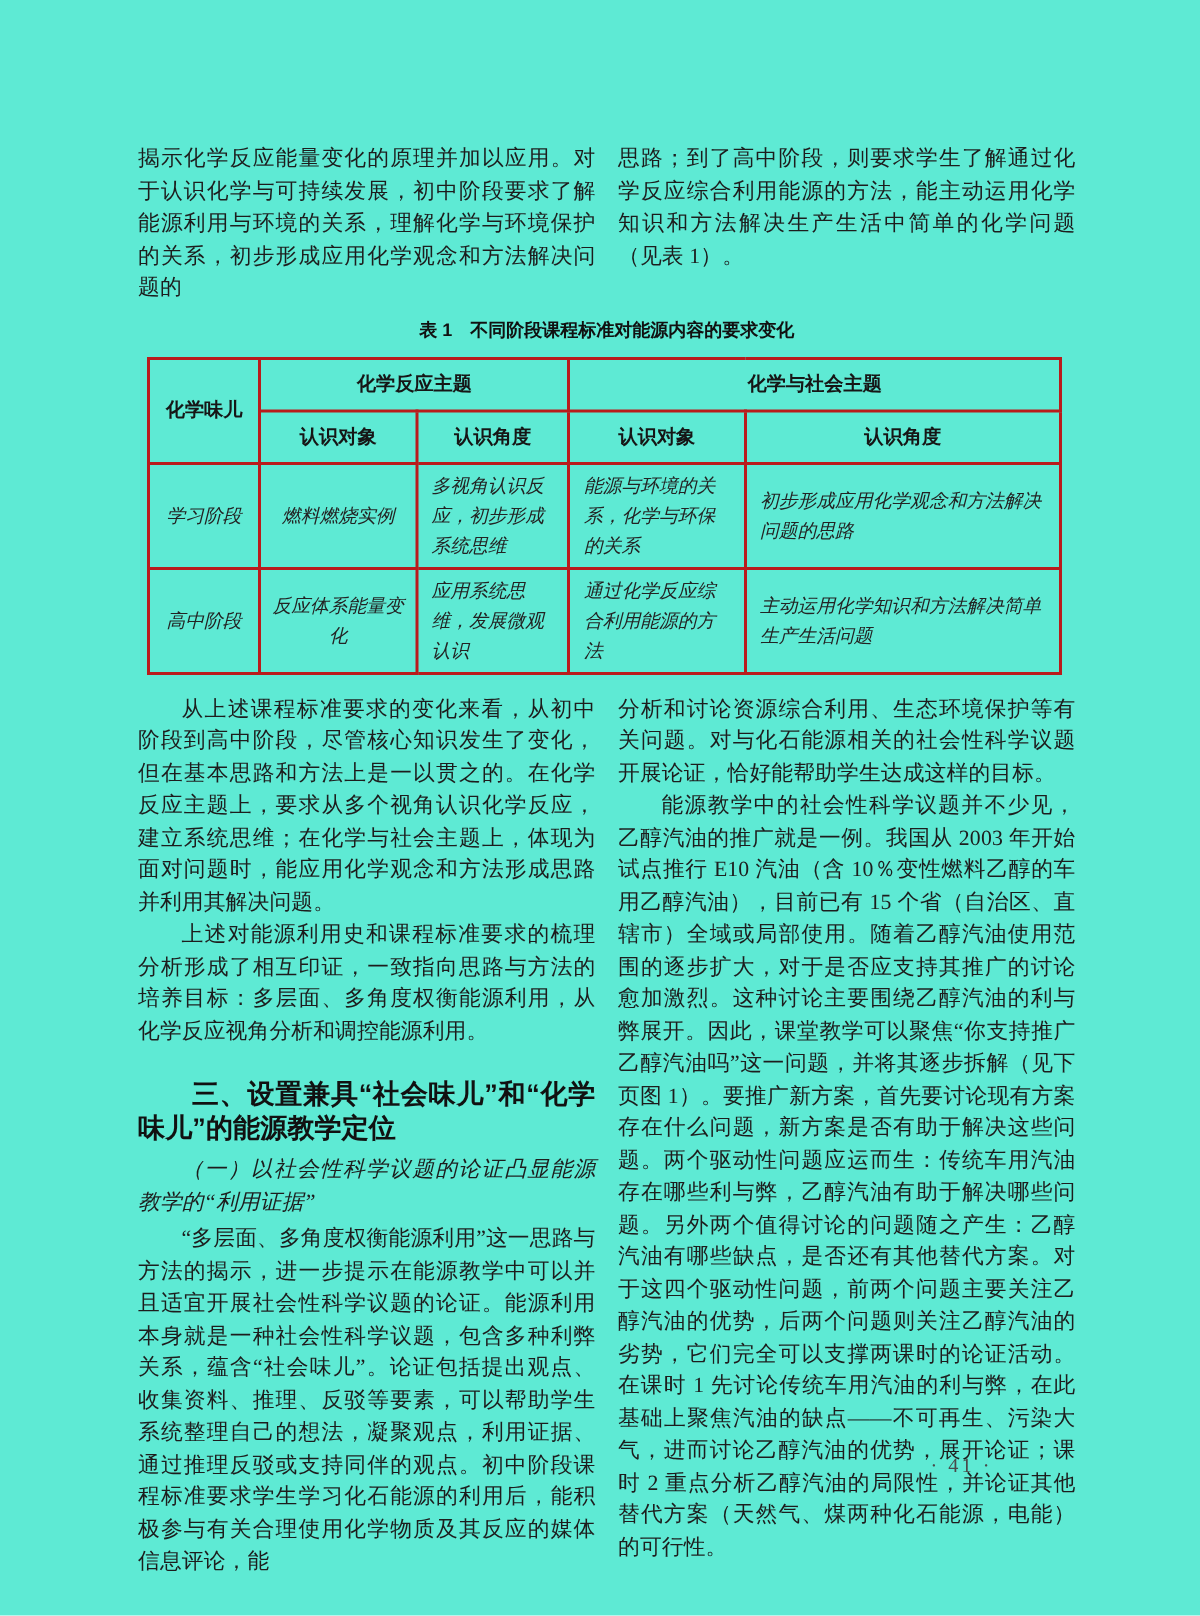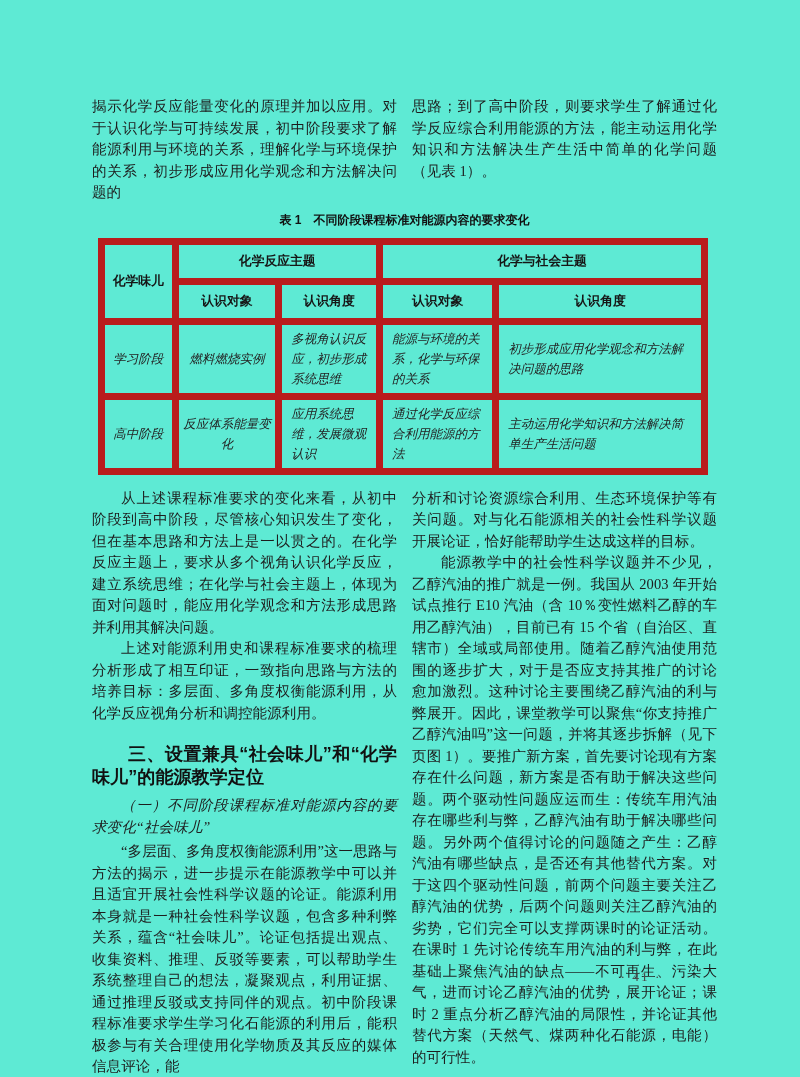--- a/index.html
+++ b/index.html
@@ -39,21 +39,21 @@
     color: #111;
     margin: 8px 0 9px;
   }
   table.t1 {
     width: 610px;
     margin-left: 6px;
     border-collapse: collapse;
     table-layout: fixed;
     border: 2px solid #2f2f2f;
   }
-  table.t1 th, table.t1 td { border: 7px solid #b91c1c; }
+  table.t1 th, table.t1 td { border: 2px solid #b91c1c; }
   table.t1 th {
     font-family: "Liberation Sans", "DejaVu Sans", sans-serif;
     font-weight: bold;
     font-size: 12.8px;
     color: #161616;
     height: 29px;
     padding: 2px 4px;
     text-align: center;
     font-style: normal;
   }
@@ -147,21 +147,21 @@
           </tr>
         </tbody>
       </table>
     </div>
 
     <div class="cols bottom">
       <div class="col">
         <p class="ind">从上述课程标准要求的变化来看，从初中阶段到高中阶段，尽管核心知识发生了变化，但在基本思路和方法上是一以贯之的。在化学反应主题上，要求从多个视角认识化学反应，建立系统思维；在化学与社会主题上，体现为面对问题时，能应用化学观念和方法形成思路并利用其解决问题。</p>
         <p class="ind">上述对能源利用史和课程标准要求的梳理分析形成了相互印证，一致指向思路与方法的培养目标：多层面、多角度权衡能源利用，从化学反应视角分析和调控能源利用。</p>
         <h3 class="sec-heading">三、设置兼具“社会味儿”和“化学味儿”的能源教学定位</h3>
-        <p class="ind sub-heading">（一）不同阶段课程标准对能源内容的要求变化“社会味儿”</p>
+        <p class="ind sub-heading">（一）以社会性科学议题的论证凸显能源教学的“利用证据”</p>
         <p class="ind">“多层面、多角度权衡能源利用”这一思路与方法的揭示，进一步提示在能源教学中可以并且适宜开展社会性科学议题的论证。能源利用本身就是一种社会性科学议题，包含多种利弊关系，蕴含“社会味儿”。论证包括提出观点、收集资料、推理、反驳等要素，可以帮助学生系统整理自己的想法，凝聚观点，利用证据、通过推理反驳或支持同伴的观点。初中阶段课程标准要求学生学习化石能源的利用后，能积极参与有关合理使用化学物质及其反应的媒体信息评论，能</p>
       </div>
       <div class="col">
         <p>分析和讨论资源综合利用、生态环境保护等有关问题。对与化石能源相关的社会性科学议题开展论证，恰好能帮助学生达成这样的目标。</p>
         <p class="ind">能源教学中的社会性科学议题并不少见，乙醇汽油的推广就是一例。我国从 2003 年开始试点推行 E10 汽油（含 10％变性燃料乙醇的车用乙醇汽油），目前已有 15 个省（自治区、直辖市）全域或局部使用。随着乙醇汽油使用范围的逐步扩大，对于是否应支持其推广的讨论愈加激烈。这种讨论主要围绕乙醇汽油的利与弊展开。因此，课堂教学可以聚焦“你支持推广乙醇汽油吗”这一问题，并将其逐步拆解（见下页图 1）。要推广新方案，首先要讨论现有方案存在什么问题，新方案是否有助于解决这些问题。两个驱动性问题应运而生：传统车用汽油存在哪些利与弊，乙醇汽油有助于解决哪些问题。另外两个值得讨论的问题随之产生：乙醇汽油有哪些缺点，是否还有其他替代方案。对于这四个驱动性问题，前两个问题主要关注乙醇汽油的优势，后两个问题则关注乙醇汽油的劣势，它们完全可以支撑两课时的论证活动。在课时 1 先讨论传统车用汽油的利与弊，在此基础上聚焦汽油的缺点——不可再生、污染大气，进而讨论乙醇汽油的优势，展开论证；课时 2 重点分析乙醇汽油的局限性，并论证其他替代方案（天然气、煤两种化石能源，电能）的可行性。</p>
       </div>
     </div>
 
   </div>
 

